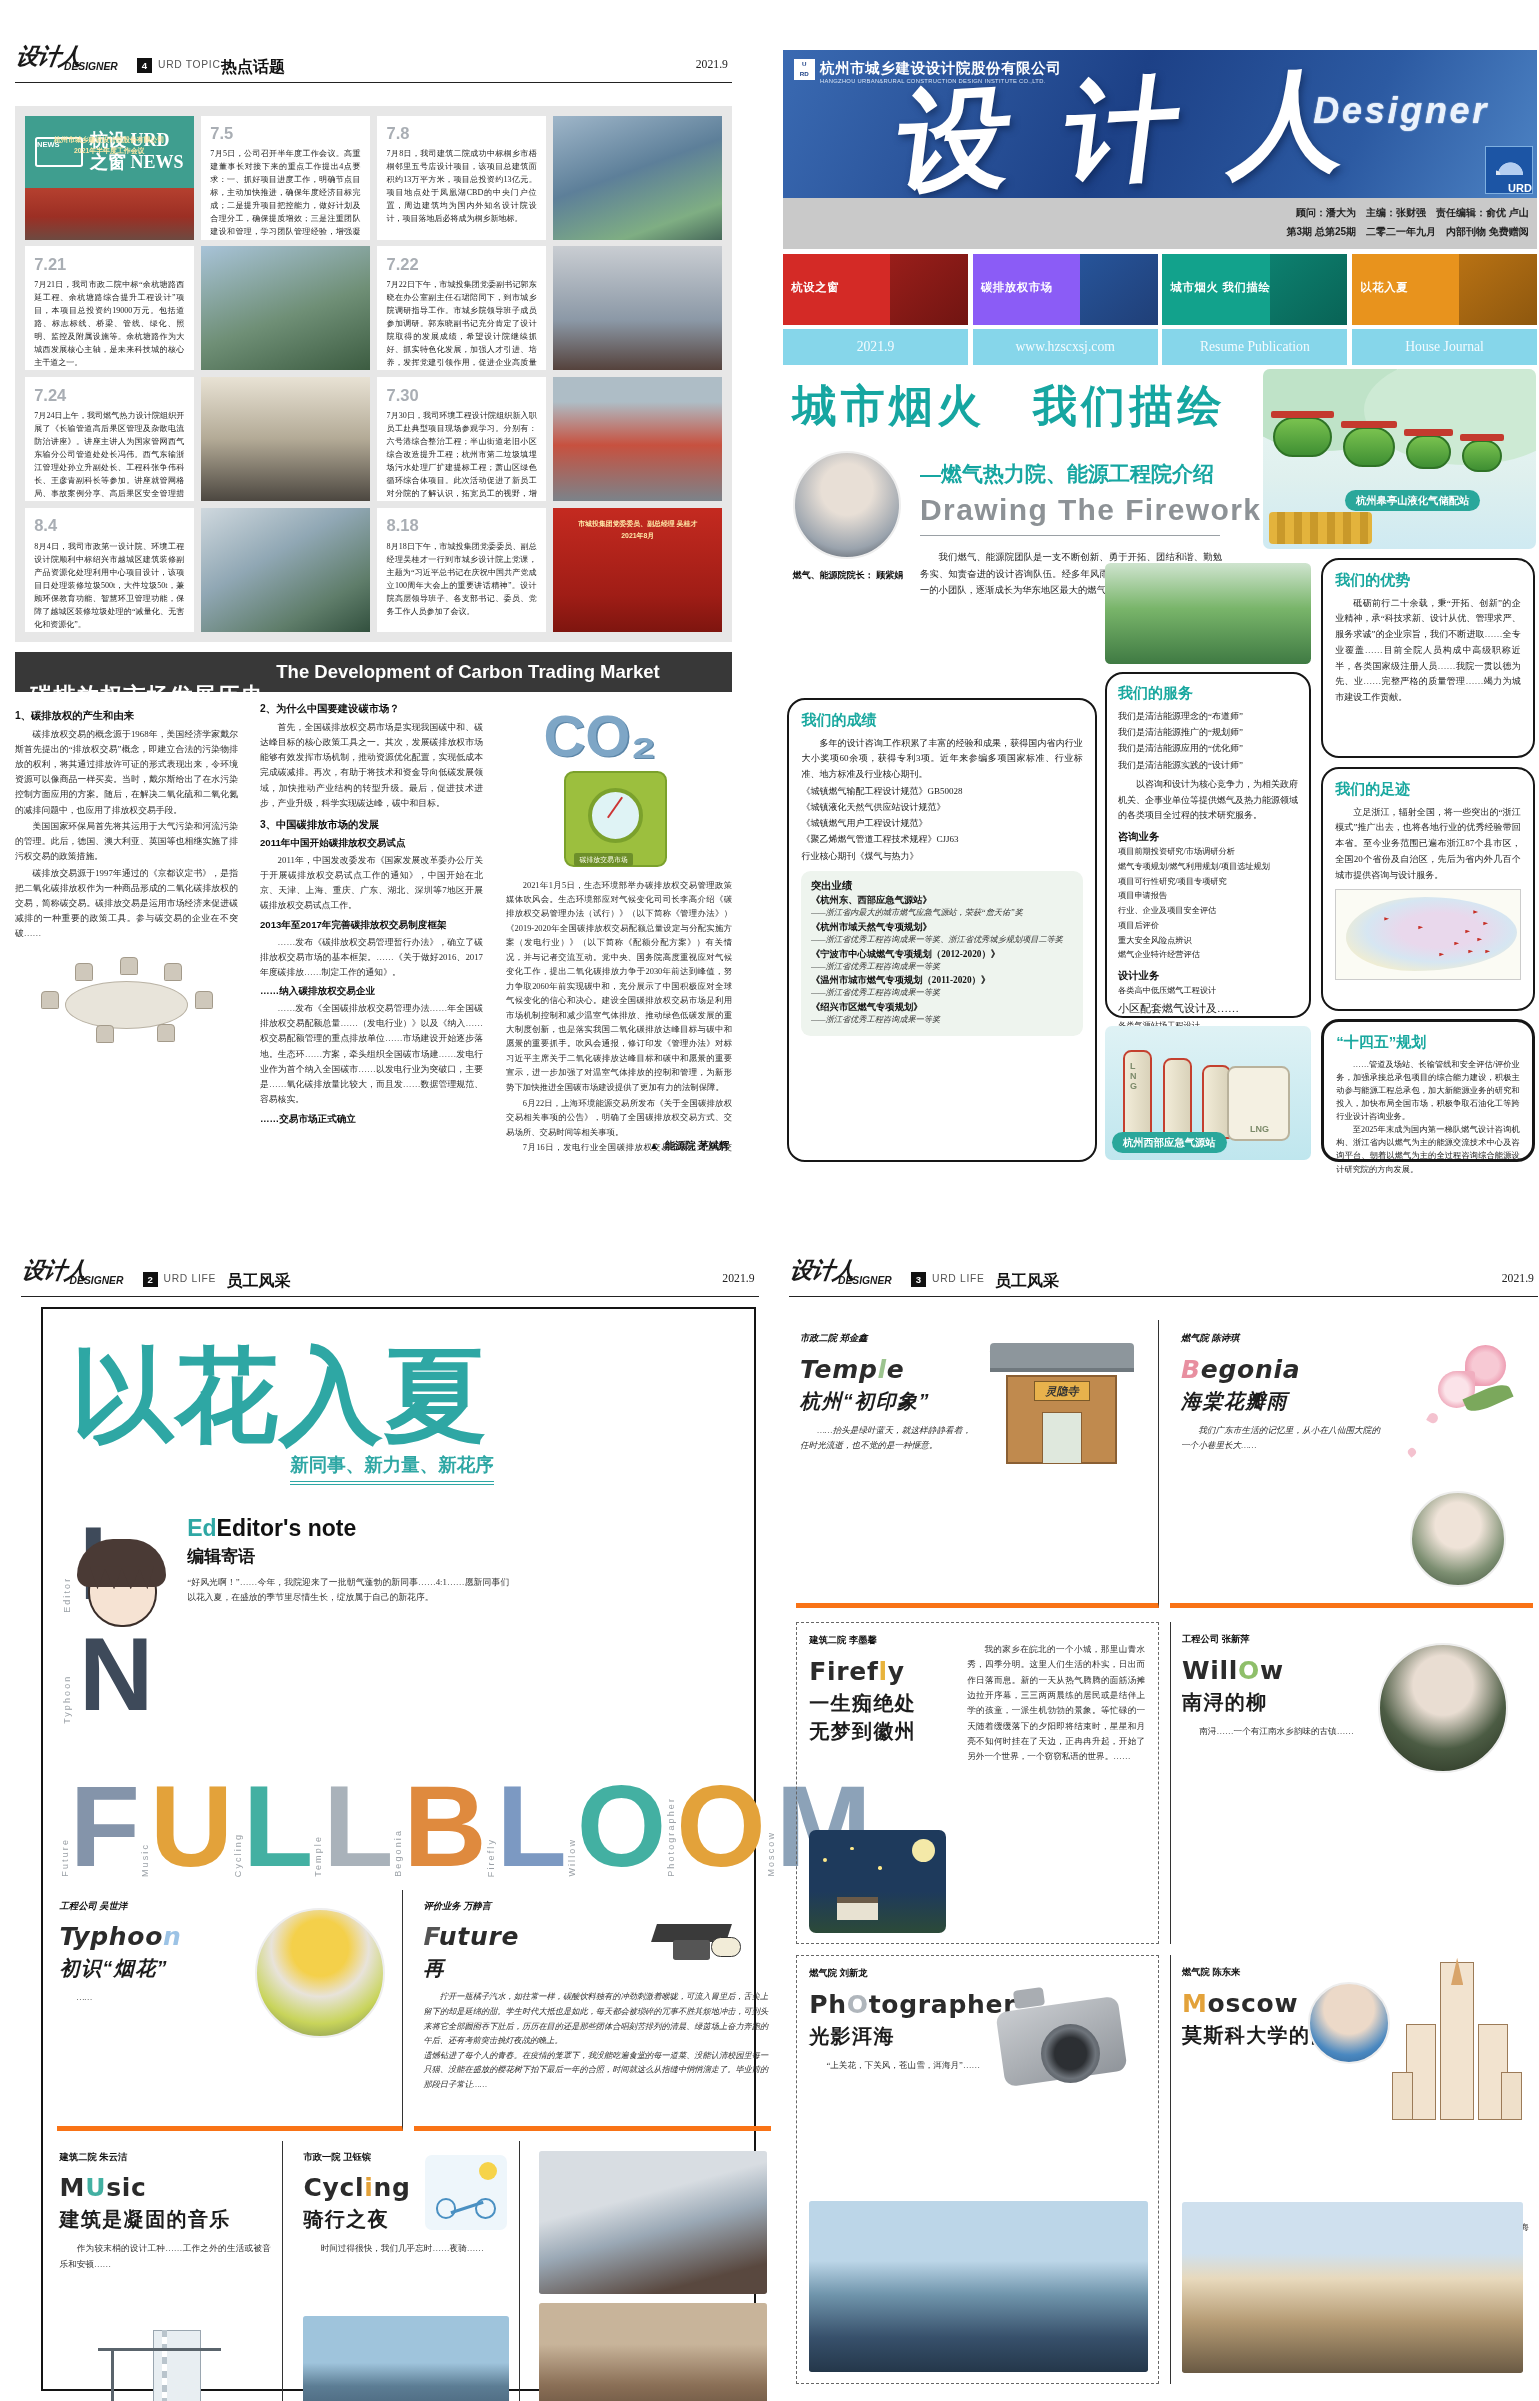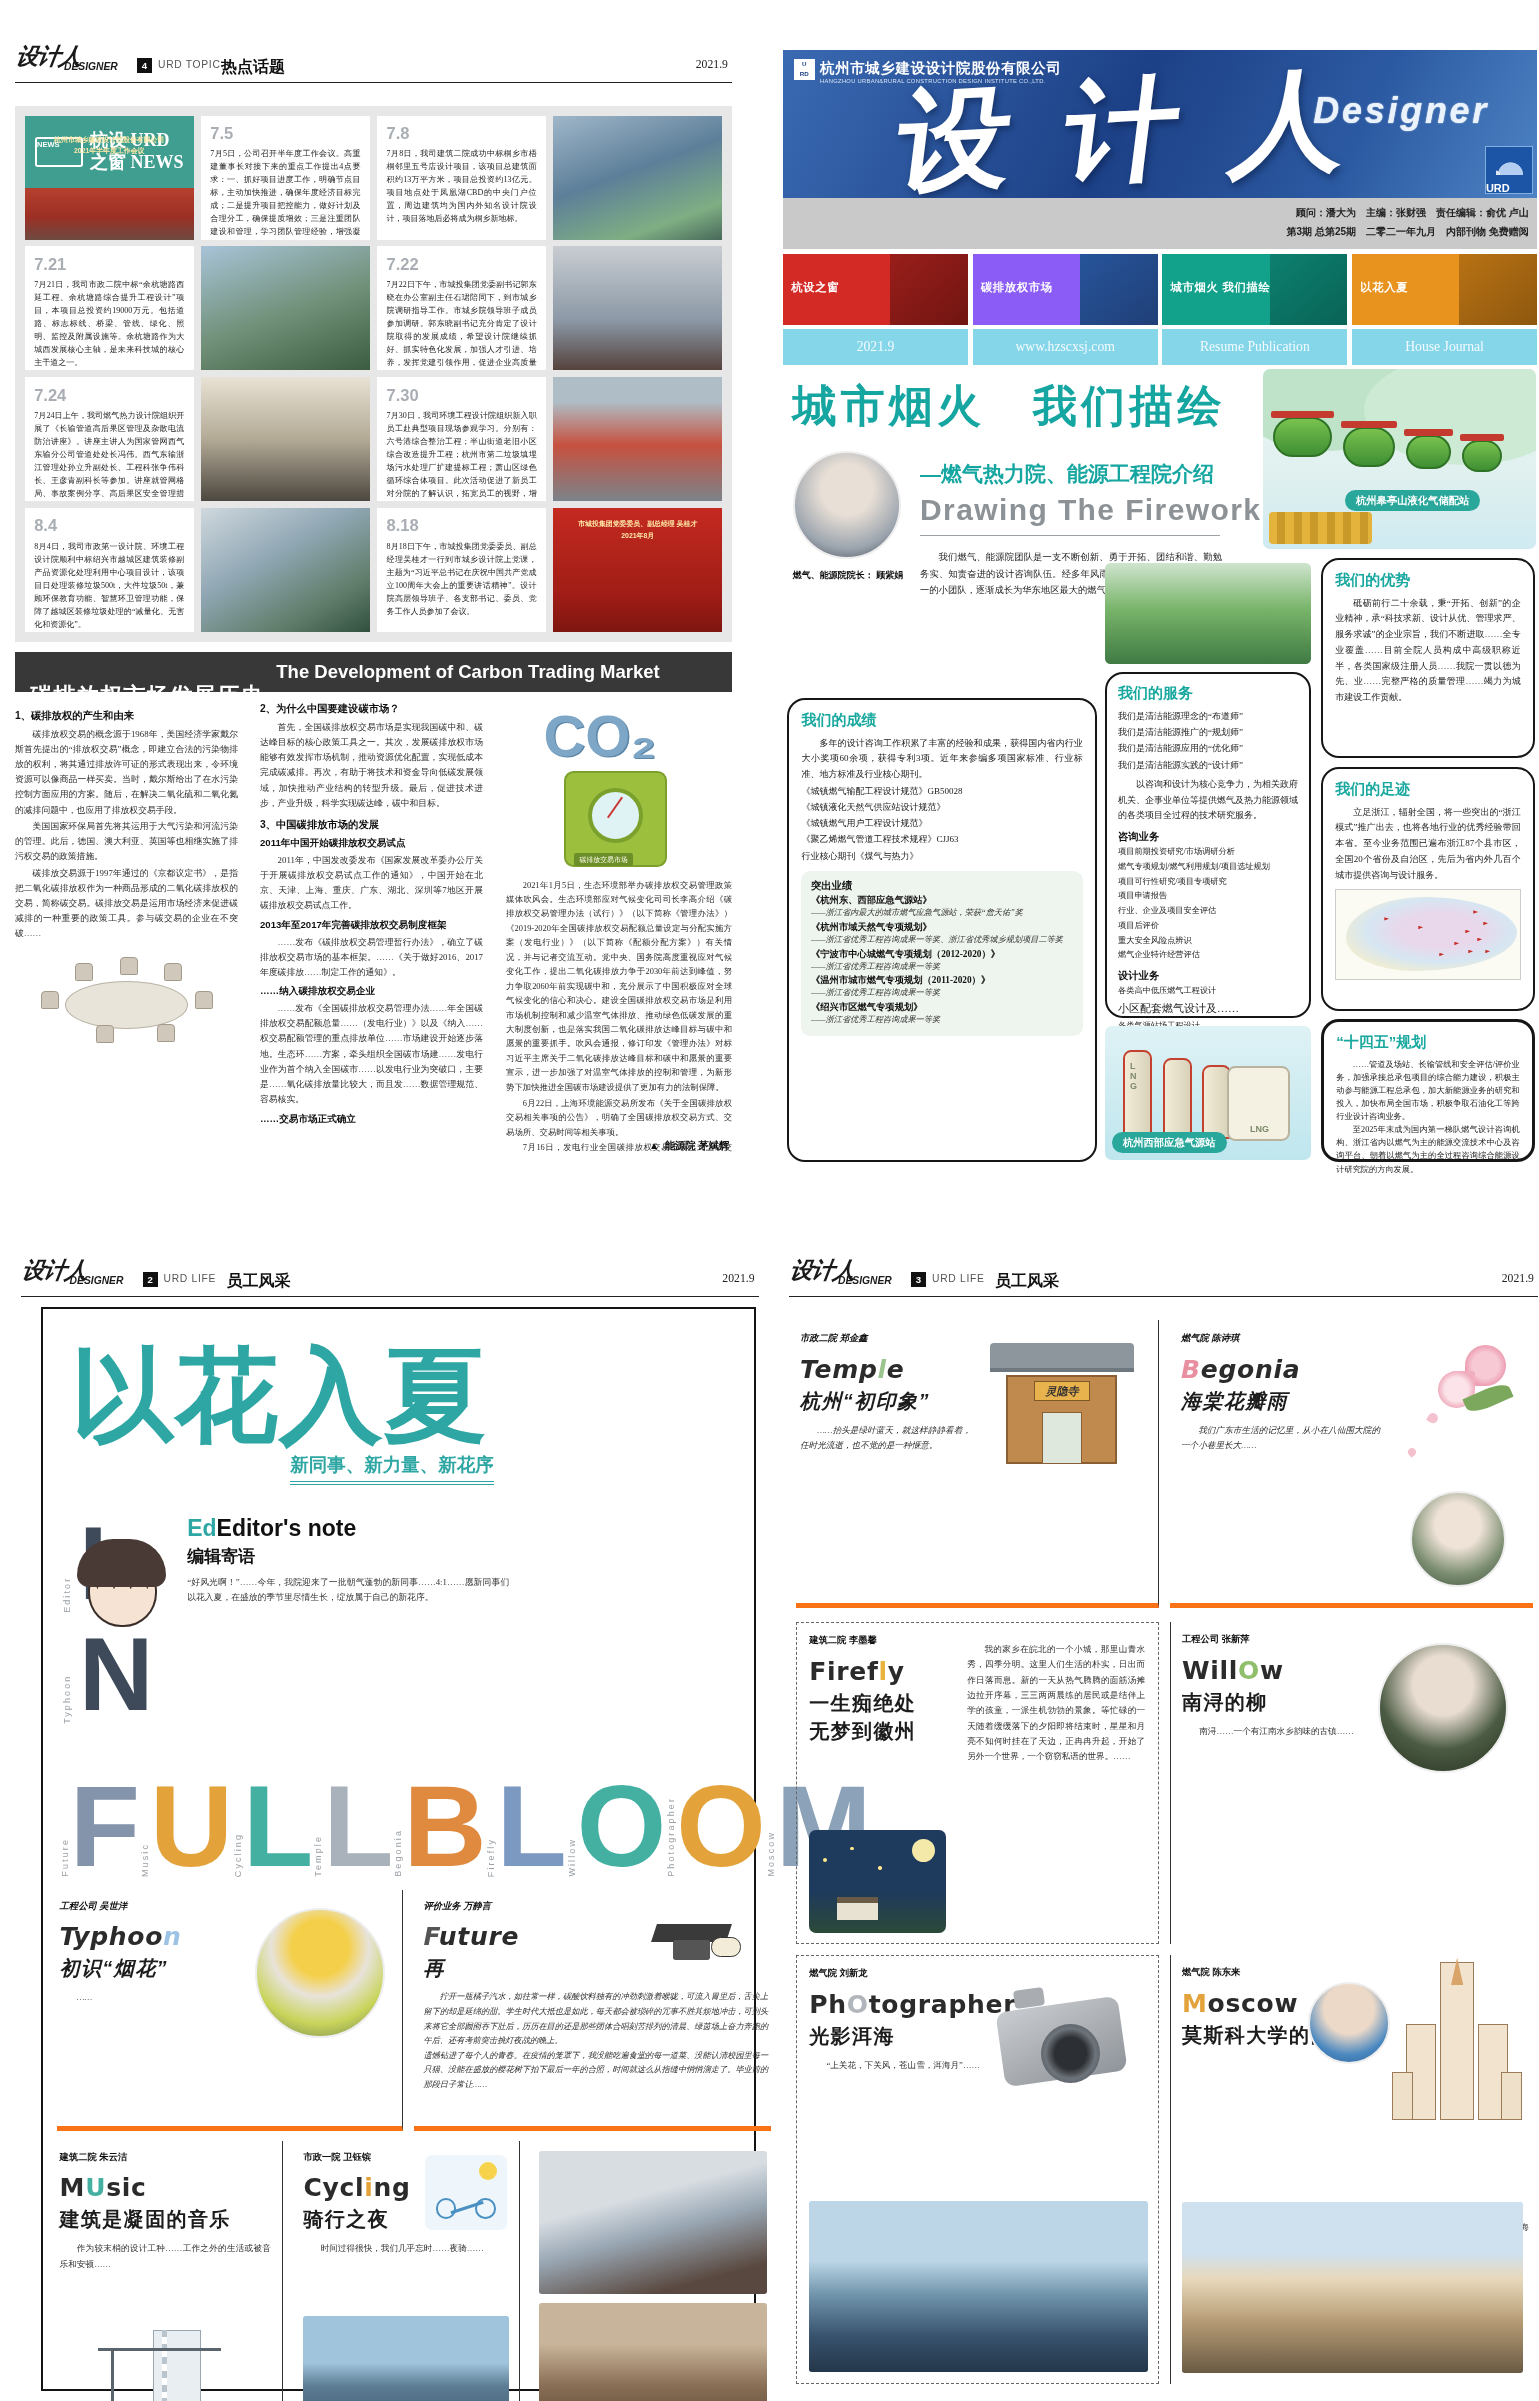--- a/index.html
+++ b/index.html
@@ -55,21 +55,21 @@
   .r-table { position:absolute; left:31px; top:31px; width:123px; height:48px; background:#e8e4da; border-radius:50%; border:1.4px solid #b9b2a4; }
   .r-chair { position:absolute; width:18px; height:18px; background:#cfc8bb; border-radius:4.1px 4.1px 1.4px 1.4px; border:1.4px solid #a39a8a; }
   
   .masthead { position:absolute; left:0; top:9.6px; width:754px; height:148px; background:linear-gradient(115deg,#3a6ab2 0%,#1d4187 45%,#2c5aa2 75%,#4d83c4 100%); overflow:hidden; }
   .mh-co { position:absolute; left:11px; top:9.6px; display:flex; gap:5.5px; align-items:flex-start; }
   .mh-logo { width:20.6px; height:20.6px; background:#fff; color:#1d4187; font-size:6.2px; font-weight:bold; text-align:center; line-height:10.3px; }
   .mh-cn { font-size:14.4px; font-weight:bold; color:#fff; letter-spacing:0.7px; }
   .mh-en { font-size:5.8px; color:#d8e4f4; letter-spacing:0.3px; }
   .mh-script { position:absolute; left:117px; top:5.5px; font-size:113px; font-weight:bold; color:#fff; font-family:"Liberation Serif", serif; transform:skewX(-10deg) rotate(-3deg); text-shadow:2.7px 4.1px 6.9px rgba(10,30,70,.55); letter-spacing:12.3px; }
   .mh-designer { position:absolute; right:48px; top:40px; font-size:36px; font-weight:bold; color:#eaf2fc; letter-spacing:2.7px; font-style:italic; text-shadow:0 0 1.4px #fff; }
-  .mh-urd { position:absolute; right:4.1px; bottom:4.1px; width:48px; height:48px; background:#1c55a5; border:1.4px solid #7fb0e0; color:#fff; font-weight:bold; font-size:11px; text-align:left; line-height:82px; }
+  .mh-urd { position:absolute; right:4.1px; bottom:4.1px; width:48px; height:48px; background:#1c55a5; border:1.4px solid #7fb0e0; color:#fff; font-weight:bold; font-size:11px; text-align:right; line-height:82px; }
   .mh-urd::before { content:""; position:absolute; left:9.6px; top:5.5px; width:29px; height:23px; background:radial-gradient(circle at 0 100%, #fff 0 4.1px, transparent 4.8px), radial-gradient(circle at 50% 100%, #cfe4ff 0 12.3px, transparent 13px); border-radius:50% 50% 0 0; opacity:.85; }
   .edit-strip { position:absolute; left:0; top:158px; width:754px; height:51px; background:#c9c9c9; }
   .edit-strip .l1 { position:absolute; right:8.2px; top:8.2px; font-size:10px; font-weight:bold; color:#222; }
   .edit-strip .l2 { position:absolute; right:8.2px; top:27.4px; font-size:10px; font-weight:bold; color:#222; }
   .nav-row { position:absolute; left:0; top:214px; width:754px; height:71px; display:grid; grid-template-columns:repeat(4,1fr); gap:4.8px; }
   .nav-tile { position:relative; overflow:hidden; }
   .nav-tile .lbl { position:absolute; left:8.2px; top:26px; color:#fff; font-size:11.3px; font-weight:bold; letter-spacing:0.7px; }
   .nav-tile .thumb { position:absolute; right:0; top:0; width:42%; height:100%; opacity:.85; }
   .bar-row { position:absolute; left:0; top:289px; width:754px; height:36px; display:grid; grid-template-columns:repeat(4,1fr); gap:4.8px; }
   .bar-cell { background:#86d6ea; color:#f4fbff; font-family:"Liberation Serif", serif; font-size:13.7px; display:flex; align-items:center; justify-content:center; }

